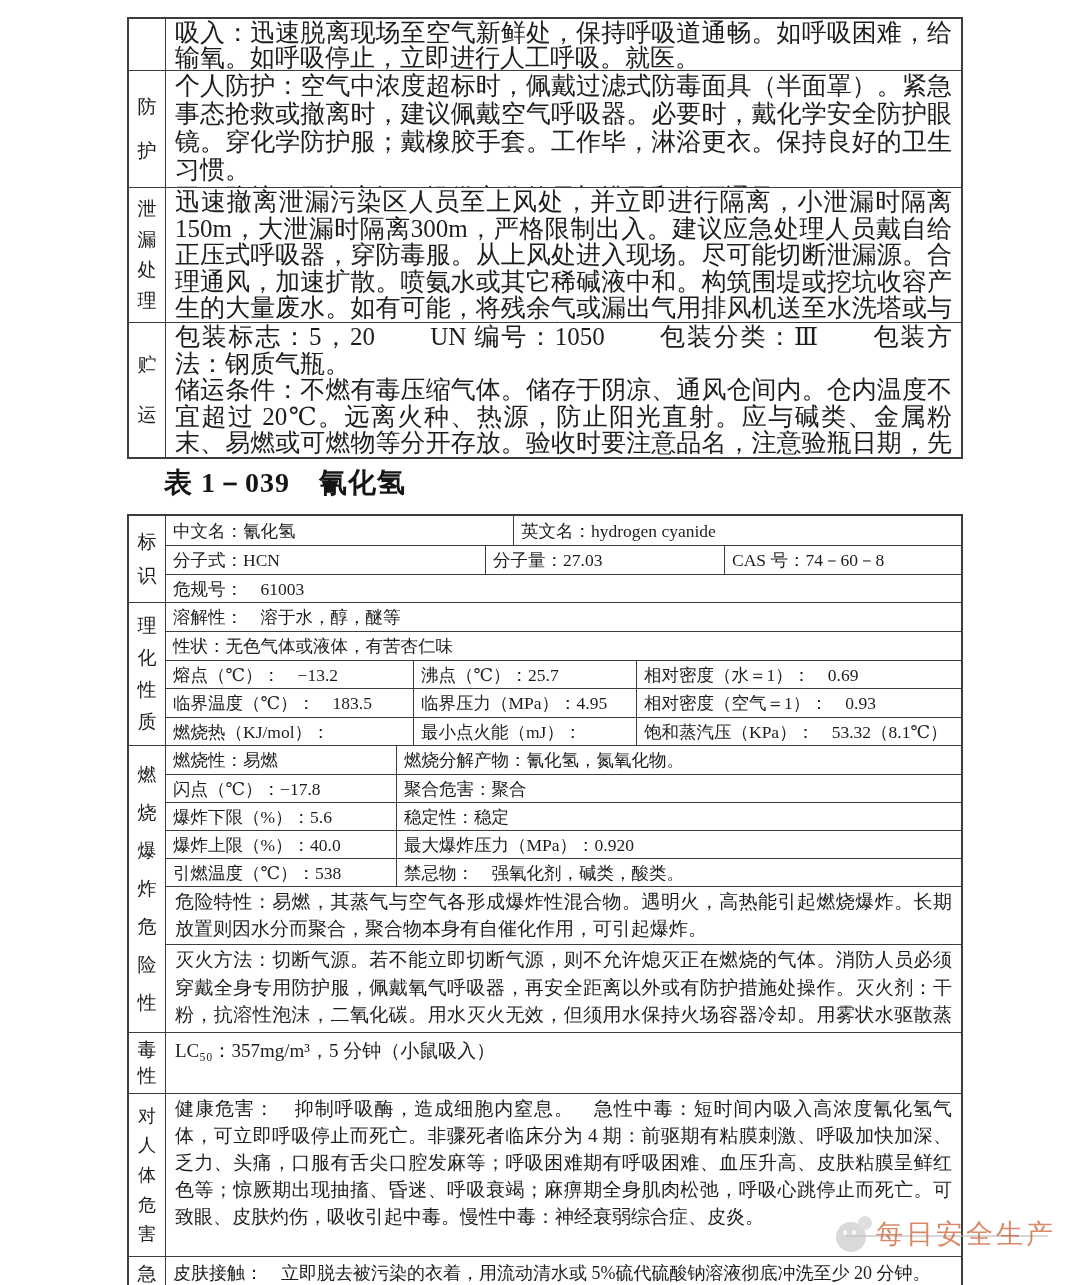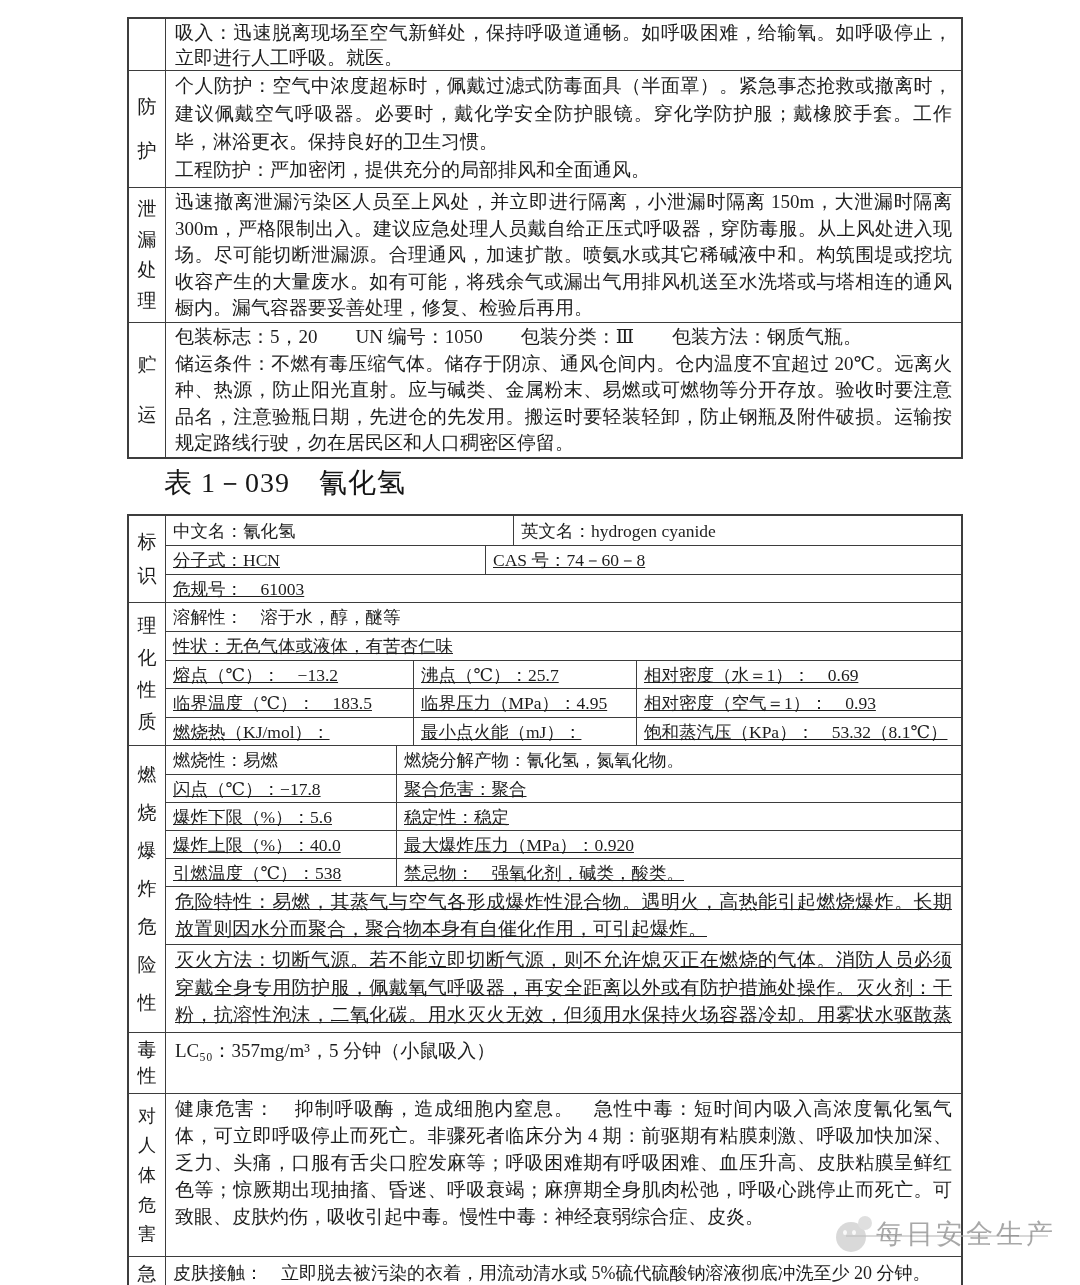--- a/index.html
+++ b/index.html
@@ -13,44 +13,44 @@
   #tbl2{top:514px;}
   .sec{display:flex;box-sizing:border-box;overflow:hidden;}
   .sec + .sec{border-top:1.5px solid #3d3d3d;}
   .vlabel{
     width:37px;flex:0 0 37px;border-right:1.5px solid #3d3d3d;box-sizing:border-box;
     display:flex;flex-direction:column;justify-content:space-evenly;align-items:center;
     font-size:19px;padding:4px 0;
   }
   .secbody{flex:1;display:flex;flex-direction:column;min-width:0;}
   .r{display:flex;box-sizing:border-box;overflow:hidden;}
-  .r + .r{border-top:1.5px solid #3d3d3d;text-decoration:underline;}
+  .r + .r{border-top:1.5px solid #3d3d3d;}
   .c{
     box-sizing:border-box;padding:12px 7px;display:flex;align-items:center;
     font-size:17.5px;white-space:nowrap;overflow:hidden;
   }
   .c + .c{border-left:1.5px solid #3d3d3d;}
   .grow{flex:1;min-width:0;}
   .pwrap{padding:1px 9px;text-align:justify;overflow:hidden;box-sizing:border-box;flex:1;}
-  .pwrap .p{font-size:19px;}
+  .pwrap .p{font-size:25px;}
   .cellpar{display:block;white-space:normal;text-align:justify;align-items:flex-start;
     padding:1px 9px;font-size:19px;}
   #page-title{
-    position:absolute;left:164px;top:464px;font-size:28px;font-weight:normal;
+    position:absolute;left:164px;top:464px;font-size:28px;font-weight:bold;
     letter-spacing:1px;color:#151515;
   }
   
   #watermark{position:absolute;left:836px;top:1212px;height:44px;display:flex;align-items:center;opacity:0.62;z-index:5;}
   #wm-logo{position:relative;width:40px;height:40px;flex:0 0 40px;}
   #wm-logo .big{position:absolute;left:0;top:8px;width:30px;height:30px;border-radius:50%;background:#c3c3c3;}
   #wm-logo .small{position:absolute;left:22px;top:2px;width:14px;height:14px;border-radius:50%;background:#cdcdcd;}
   #wm-logo .eye1,#wm-logo .eye2{position:absolute;width:4px;height:5px;border-radius:50%;background:#f6f6f6;top:16px;}
   #wm-logo .eye1{left:7px;} #wm-logo .eye2{left:16px;}
   #wm-line{position:absolute;left:846px;top:1235px;width:202px;height:2px;background:#b8b8b8;opacity:0.55;z-index:4;}
-  #wm-text{font-size:27px;letter-spacing:3px;color:#737373;font-family:"Liberation Sans","DejaVu Sans",sans-serif;}
+  #wm-text{font-size:27px;letter-spacing:3px;color:#c2410c;font-family:"Liberation Sans","DejaVu Sans",sans-serif;}
 </style>
 </head>
 <body>
 
 <div class="tbl" id="tbl1">
 
   <div class="sec" style="height:51px">
     <div class="vlabel"></div>
     <div class="secbody">
       <div class="pwrap" style="line-height:25px">
@@ -110,20 +110,21 @@
         <span>标</span>
         <span>识</span>
       </div>
     <div class="secbody">
       <div class="r" style="height:29px">
         <div class="c" style="width:347px">中文名：氰化氢</div>
         <div class="c grow">英文名：hydrogen cyanide</div>
       </div>
       <div class="r" style="height:29px">
         <div class="c" style="width:319px">分子式：HCN</div>
+        <div class="c" style="width:239px">分子量：27.03</div>
         <div class="c grow">CAS 号：74－60－8</div>
       </div>
       <div class="r" style="height:28px">
         <div class="c grow">危规号：　61003</div>
       </div>
     </div>
   </div>
 
   <div class="sec">
     <div class="vlabel">

